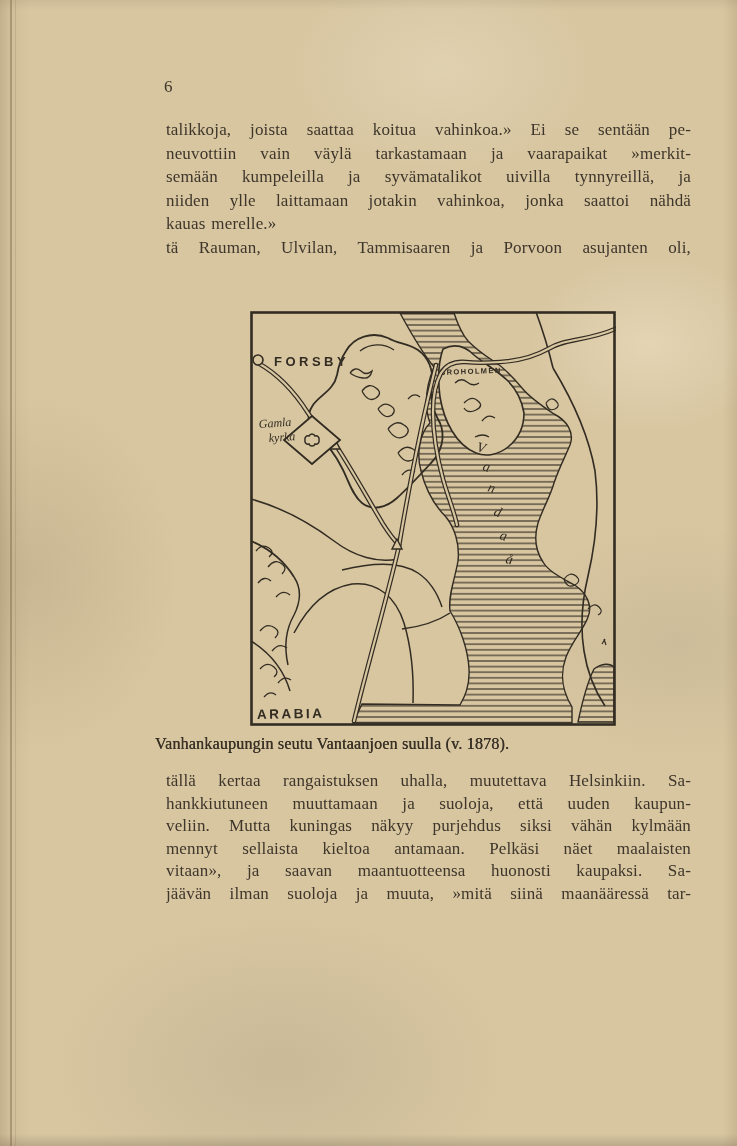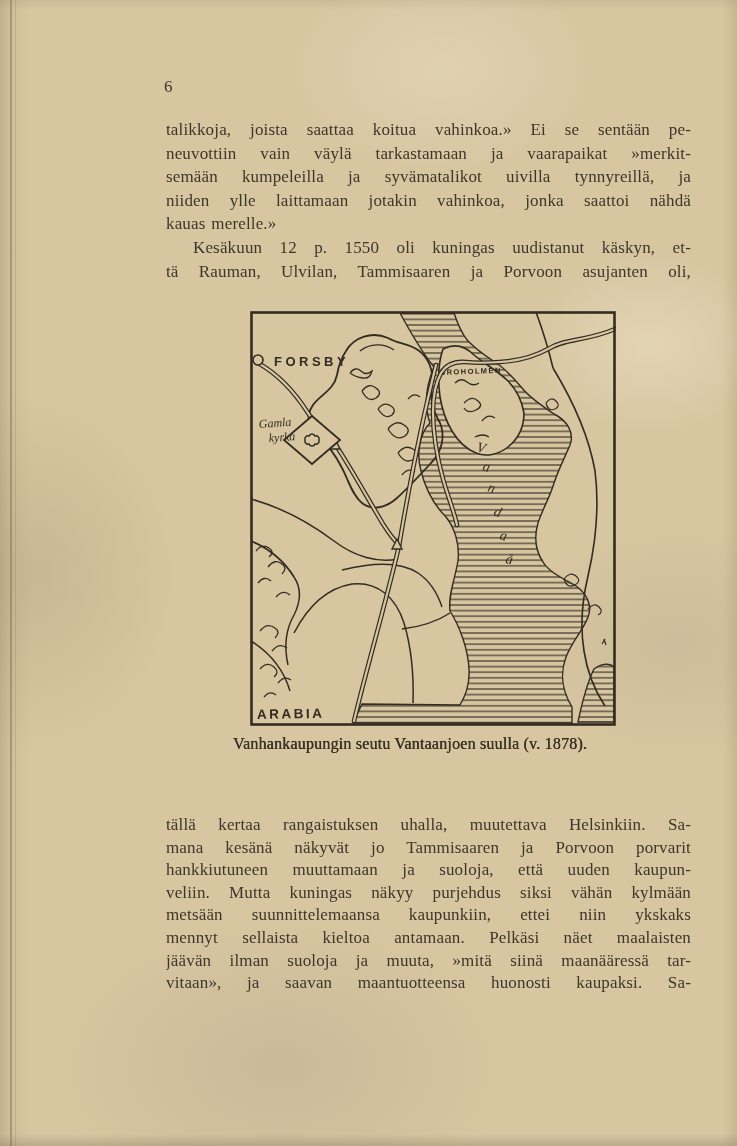--- a/index.html
+++ b/index.html
@@ -21,27 +21,27 @@
       linear-gradient(180deg, rgba(148,133,103,.18) 0px, rgba(148,133,103,0) 10px);
   }
   .spine-line{position:absolute;left:10px;top:0;width:2px;height:100%;
     background:rgba(122,102,70,.45);}
   .spine-line2{position:absolute;left:15px;top:0;width:1px;height:100%;
     background:rgba(122,102,70,.20);}
   .page-number{position:absolute;left:164px;top:77px;font-size:17px;letter-spacing:.5px;}
   .textblock{position:absolute;left:166px;width:525px;font-size:17px;
     letter-spacing:.15px;word-spacing:1.5px;}
   .para1{top:118px;}
-  .para2{top:770px;margin-top:44px;}
+  .para2{top:770px;}
   .para1 .line{line-height:23.6px;height:23.6px;}
   .para2 .line{line-height:22.6px;height:22.6px;}
   .line{text-align:justify;text-align-last:justify;white-space:normal;overflow:hidden;}
   .line.short{text-align-last:left;}
   .line.indent{text-indent:27px;}
-  .caption{position:absolute;left:155px;top:735px;width:510px;text-align:center;
+  .caption{position:absolute;left:155px;top:735px;width:510px;
     font-size:16px;letter-spacing:.2px;color:#393126;
     text-shadow:.35px 0 0 currentColor;}
   .map-wrap{position:absolute;left:250px;top:311px;width:366px;height:415px;}
   svg text{font-family:"Liberation Serif", serif;}
   .map-caps{font-family:"Liberation Sans", sans-serif;font-weight:bold;}
   .hand{font-style:italic;}
 </style>
 </head>
 <body>
 
@@ -50,21 +50,20 @@
   <div class="spine-line2"></div>
 
   <div class="page-number">6</div>
 
   <div class="textblock para1">
       <div class="line">talikkoja, joista saattaa koitua vahinkoa.» Ei se sentään pe-</div>
       <div class="line">neuvottiin vain väylä tarkastamaan ja vaarapaikat »merkit-</div>
       <div class="line">semään kumpeleilla ja syvämatalikot uivilla tynnyreillä, ja</div>
       <div class="line">niiden ylle laittamaan jotakin vahinkoa, jonka saattoi nähdä</div>
       <div class="line short">kauas merelle.»</div>
-      <div class="line indent">Kesäkuun 12 p. 1550 oli kuningas uudistanut käskyn, et-</div>
       <div class="line">tä Rauman, Ulvilan, Tammisaaren ja Porvoon asujanten oli,</div>
     </div>
 
   <div class="map-wrap">
     <svg width="366" height="415" viewBox="0 0 366 415">
       <defs>
         <pattern id="water" patternUnits="userSpaceOnUse" width="8" height="5.6">
           <rect width="8" height="5.6" fill="#d8c6a1"></rect>
           <line x1="0" y1="2.8" x2="8" y2="2.8" stroke="#322c22" stroke-width="1.1"></line>
         </pattern>
@@ -209,21 +208,19 @@
       <text class="map-caps" x="7" y="408" font-size="13.5" letter-spacing="2.5" fill="#322c22" transform="rotate(-1 7 408)">ARABIA</text>
 
       <rect x="1.5" y="1.5" width="363" height="412" fill="none" stroke="#322c22" stroke-width="2.6"></rect>
     </svg>
   </div>
 
   <div class="caption">Vanhankaupungin seutu Vantaanjoen suulla (v. 1878).</div>
 
   <div class="textblock para2">
       <div class="line">tällä kertaa rangaistuksen uhalla, muutettava Helsinkiin. Sa-</div>
-      <div class="line">mana kesänä näkyvät jo Tammisaaren ja Porvoon porvarit</div>
       <div class="line">hankkiutuneen muuttamaan ja suoloja, että uuden kaupun-</div>
       <div class="line">veliin. Mutta kuningas näkyy purjehdus siksi vähän kylmään</div>
-      <div class="line">metsään suunnittelemaansa kaupunkiin, ettei niin ykskaks</div>
       <div class="line">mennyt sellaista kieltoa antamaan. Pelkäsi näet maalaisten</div>
+      <div class="line">vitaan», ja saavan maantuotteensa huonosti kaupaksi. Sa-</div>
       <div class="line">jäävän ilman suoloja ja muuta, »mitä siinä maanääressä tar-</div>
-      <div class="line">vitaan», ja saavan maantuotteensa huonosti kaupaksi. Sa-</div>
     </div>
 </div>
 
 </body></html>

